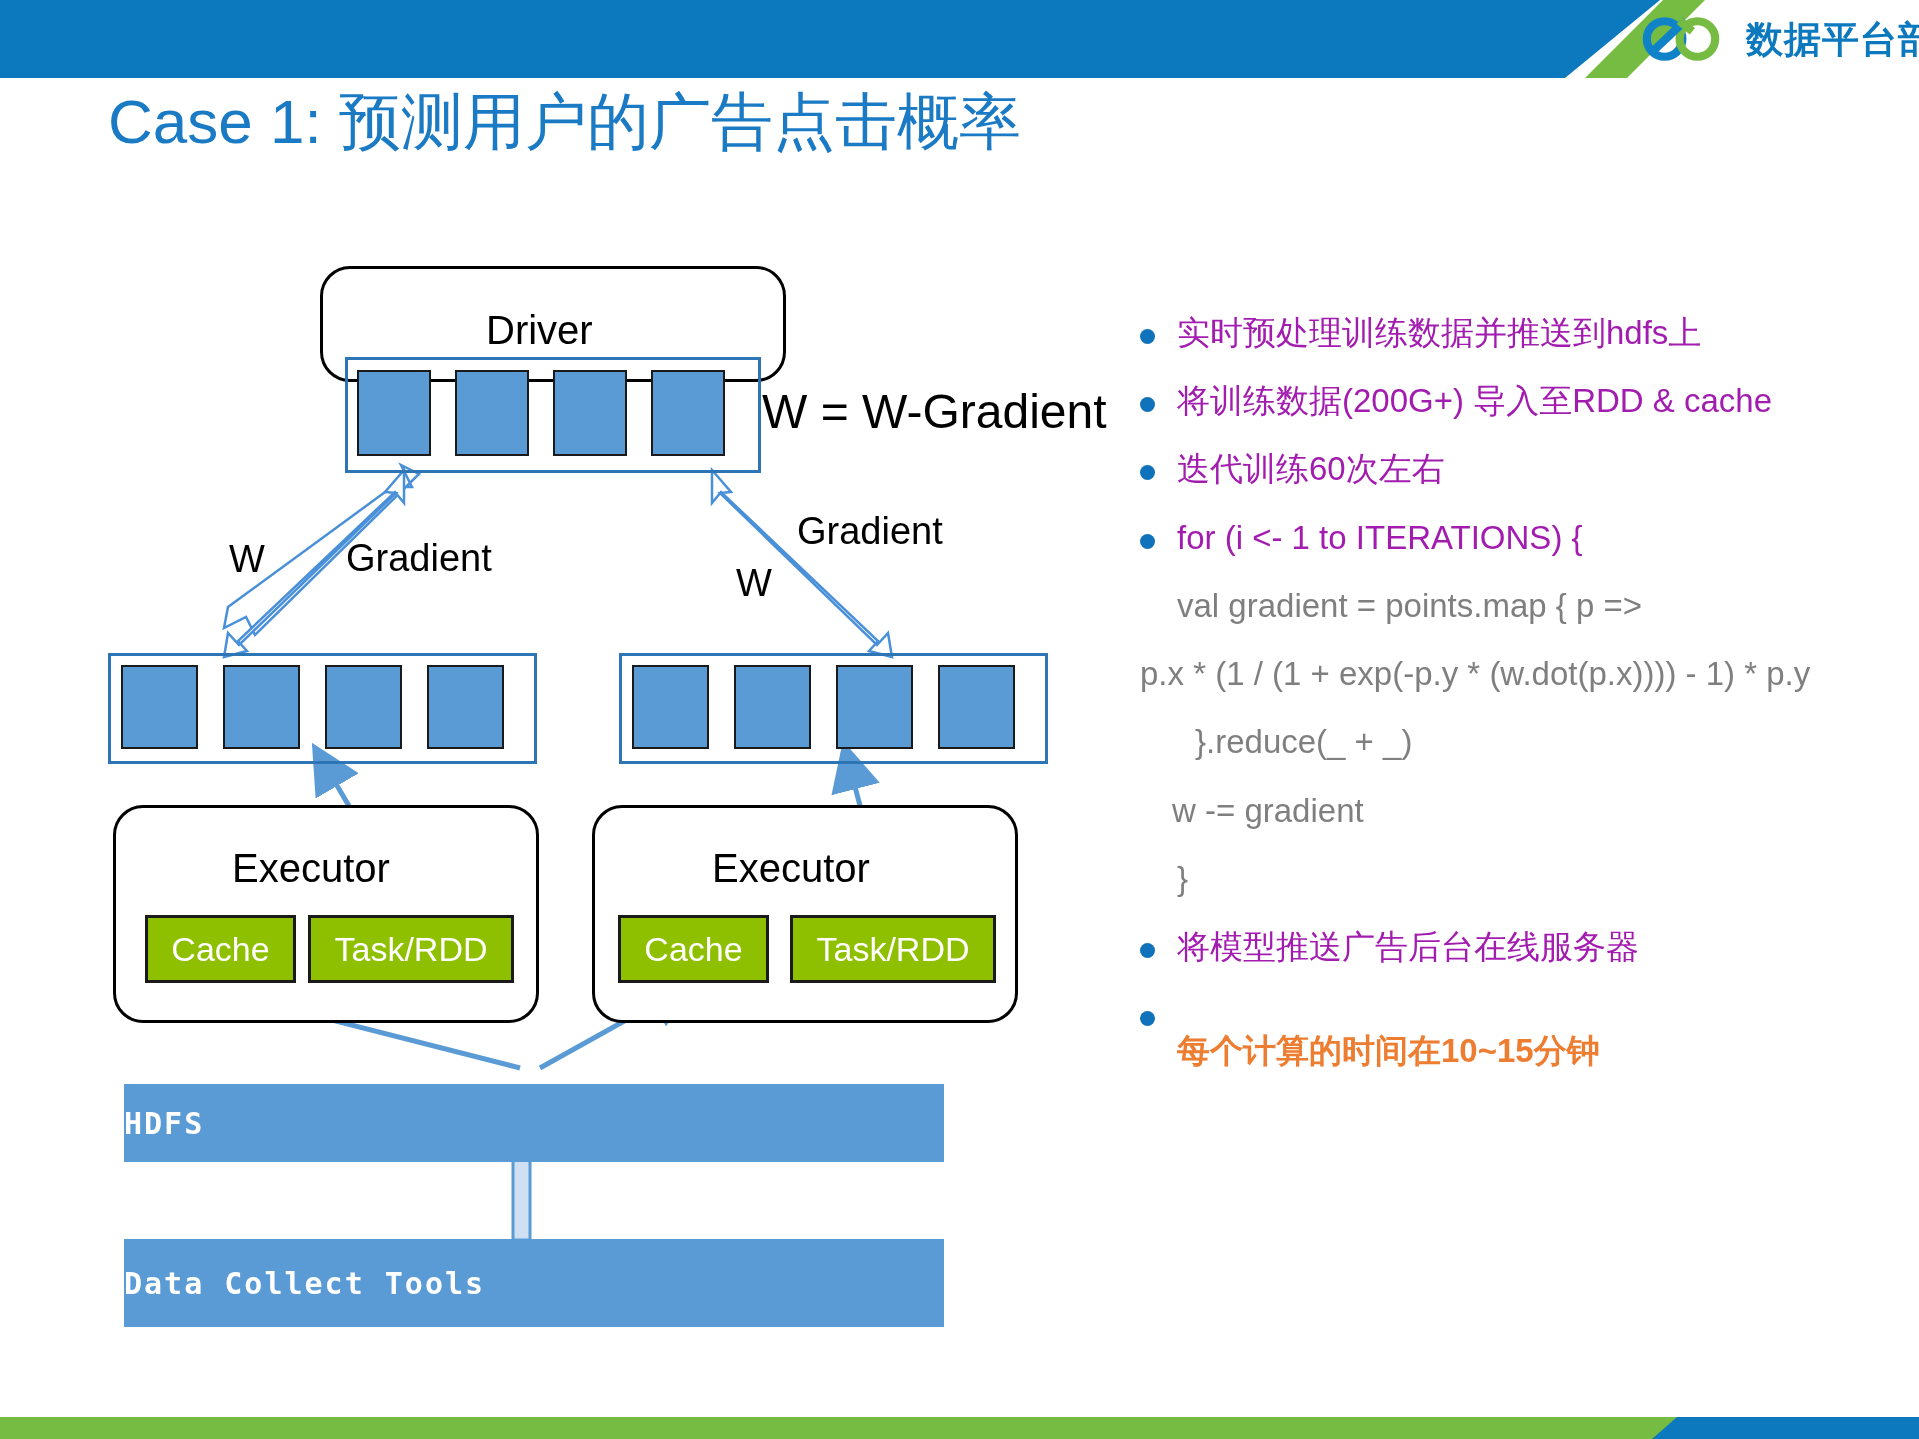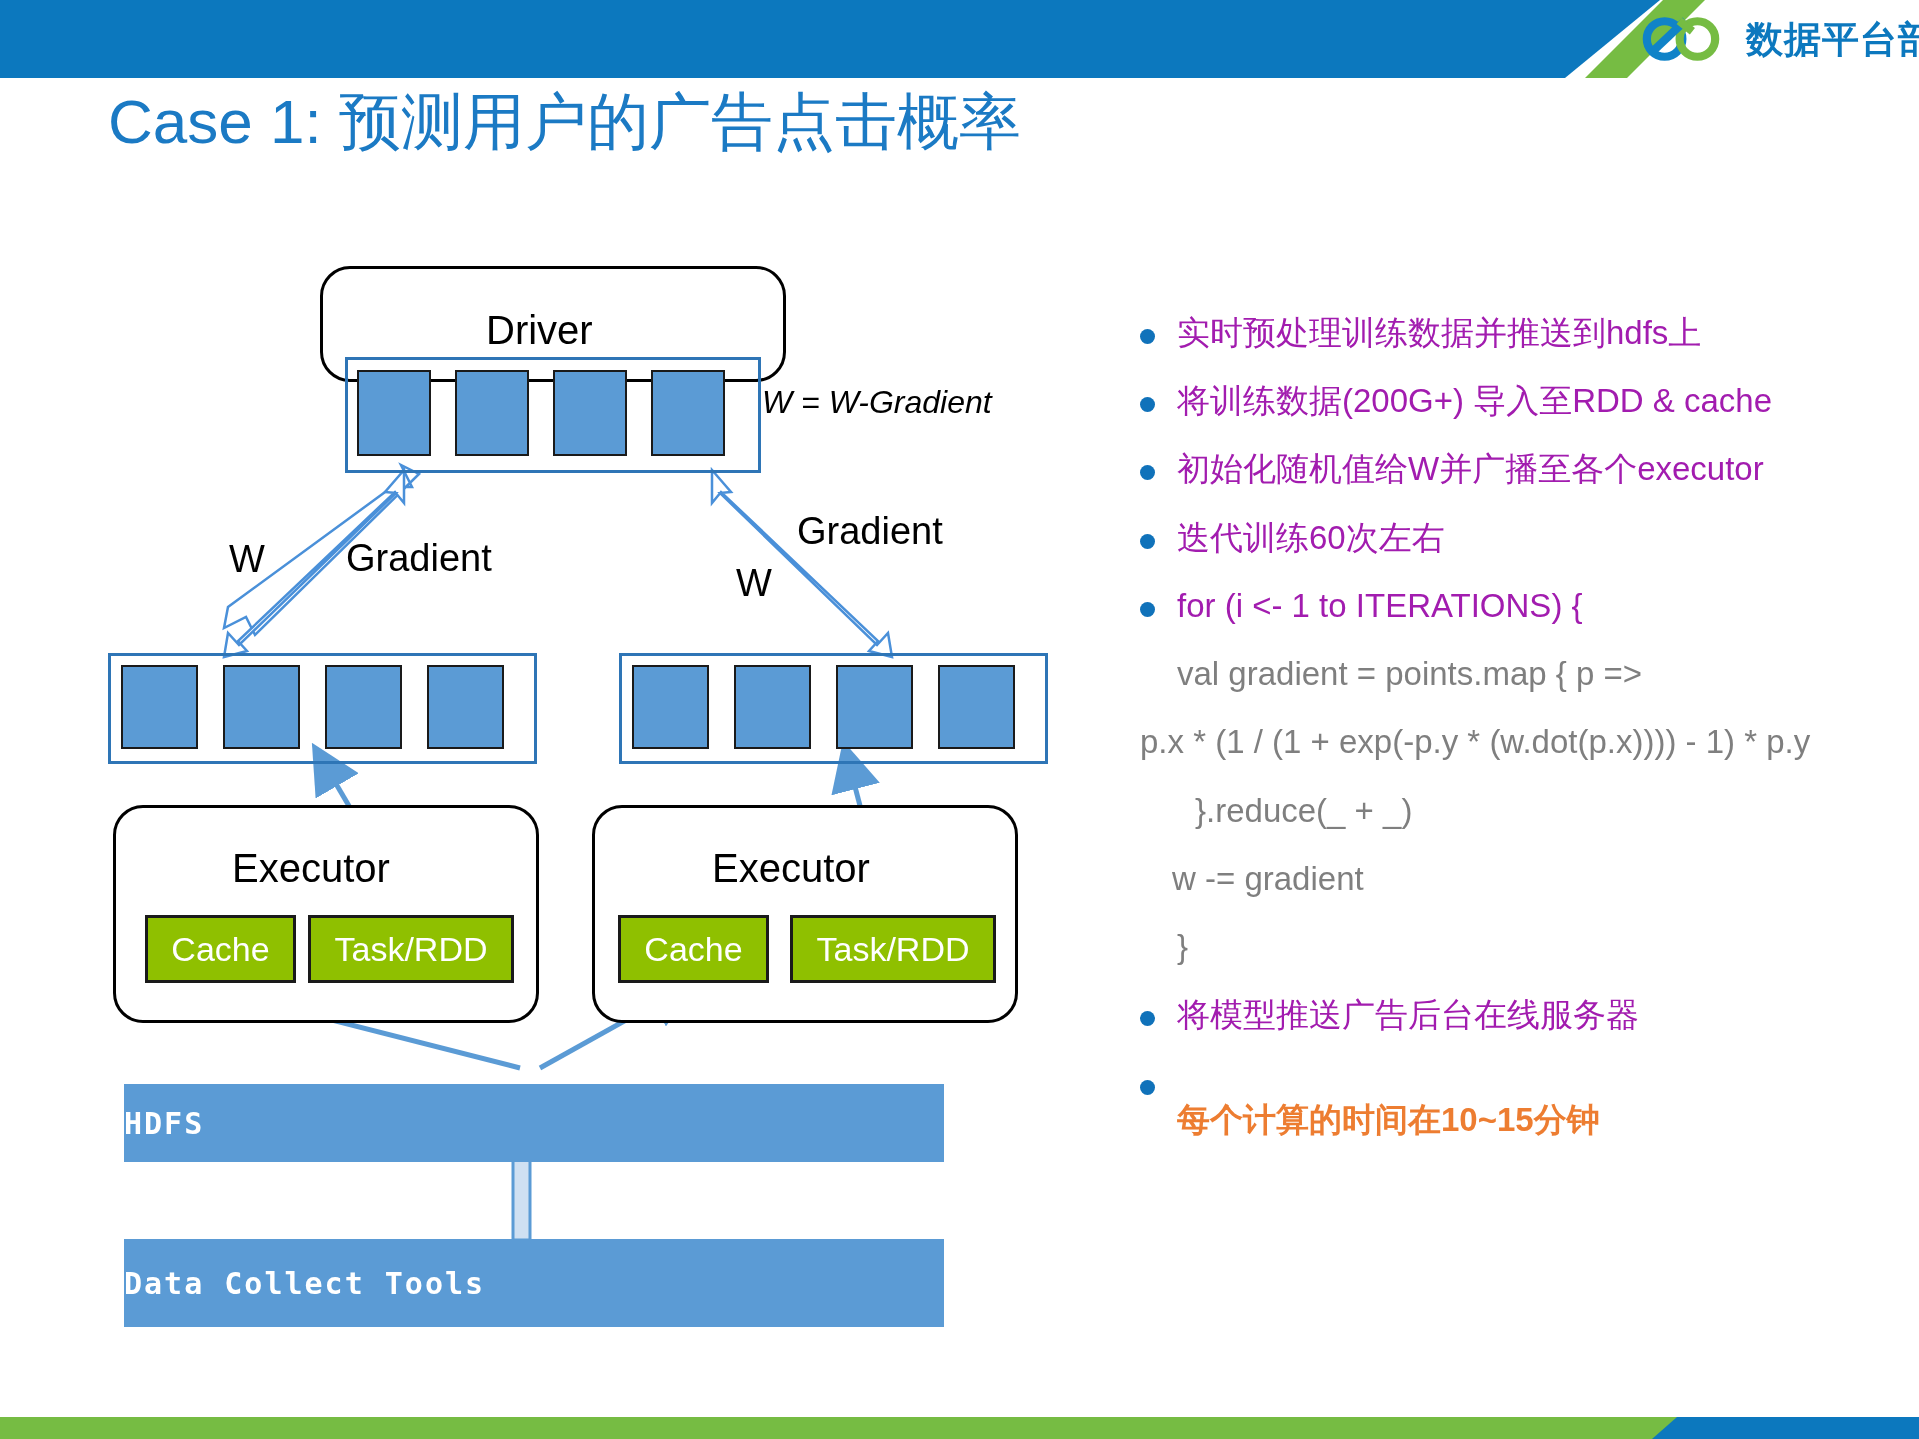--- a/index.html
+++ b/index.html
@@ -104,21 +104,21 @@
   .driver-label { left: 486px; top: 308px; }
   .exec-label-1 { left: 232px; top: 846px; }
   .exec-label-2 { left: 712px; top: 846px; }
 
   .arrow-label {
     position: absolute;
     font-size: 38px;
     color: #000000;
     white-space: nowrap;
   }
-  .lbl-wwg   { left: 762px; top: 384px; font-size: 32px; font-style: italic; }
+  .lbl-wwg   { left: 762px; top: 384px; font-size: 48px; }
   .lbl-w-l   { left: 229px; top: 538px; }
   .lbl-grad-l{ left: 346px; top: 537px; }
   .lbl-grad-r{ left: 797px; top: 510px; }
   .lbl-w-r   { left: 736px; top: 562px; }
 
   .chip-box {
     position: absolute;
     background: #5B9BD5;
     border: 2px solid #1A1A1A;
   }
@@ -317,24 +317,20 @@
   <div class="bullet-row">
     <span class="bullet-dot"></span>
     <span class="bullet-text">实时预处理训练数据并推送到hdfs上</span>
   </div>
 
   <div class="bullet-row">
     <span class="bullet-dot"></span>
     <span class="bullet-text">将训练数据(200G+) 导入至RDD &amp; cache</span>
   </div>
 
-  <div class="bullet-row">
-    <span class="bullet-dot"></span>
-    <span class="bullet-text">初始化随机值给W并广播至各个executor</span>
-  </div>
 
   <div class="bullet-row">
     <span class="bullet-dot"></span>
     <span class="bullet-text">迭代训练60次左右</span>
   </div>
 
   <div class="bullet-row">
     <span class="bullet-dot"></span>
     <span class="bullet-text">for (i &lt;- 1 to ITERATIONS) {</span>
   </div>

